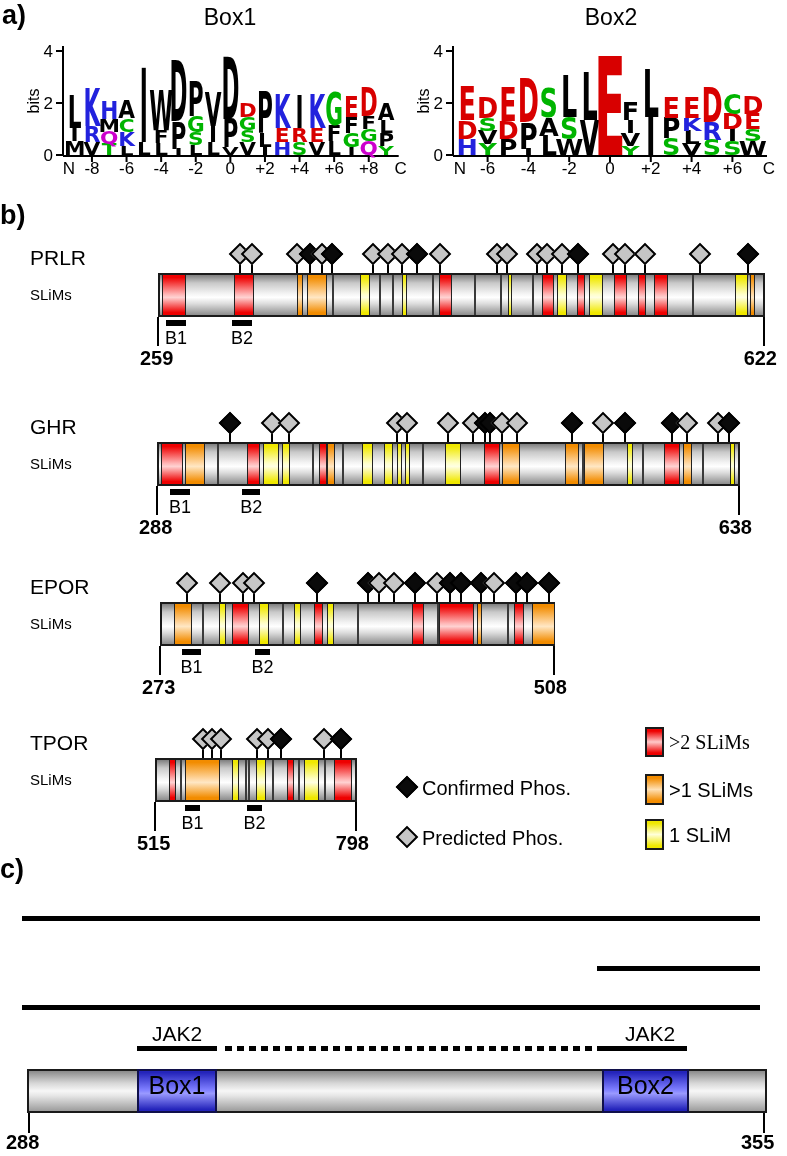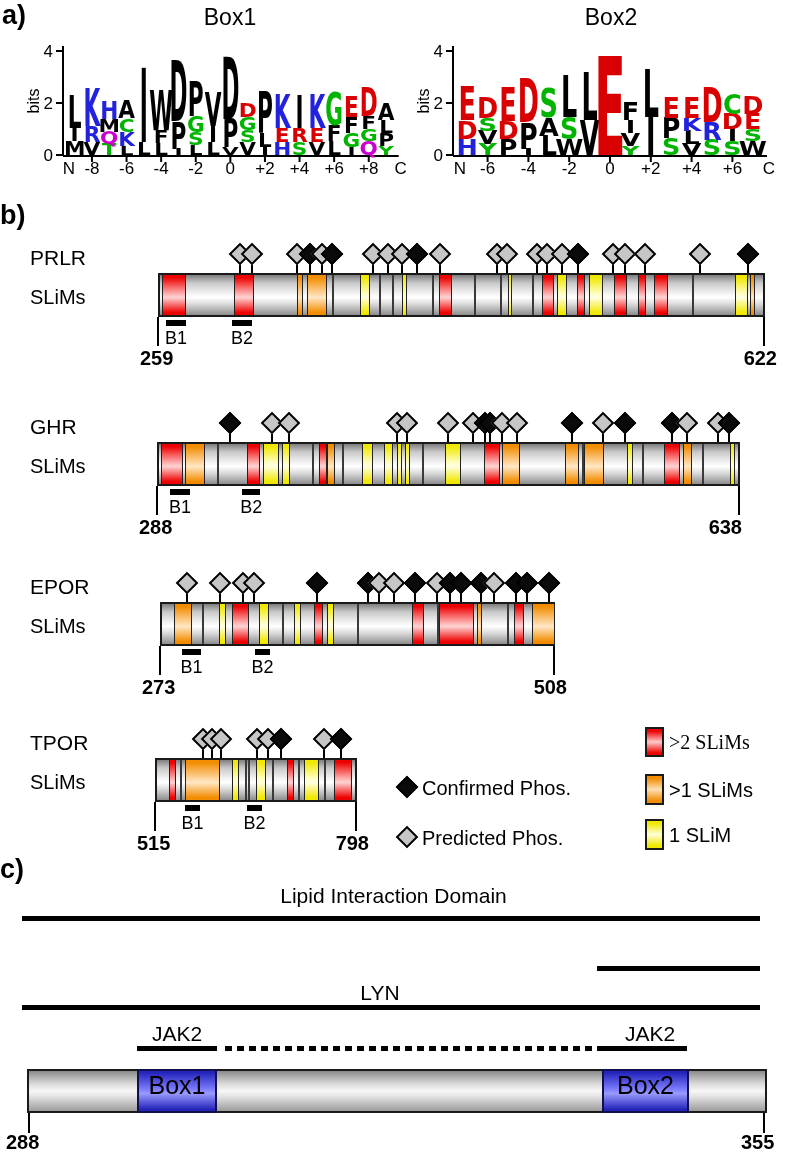--- a/index.html
+++ b/index.html
@@ -3,21 +3,21 @@
 <meta charset="utf-8">
 <style>
   html,body{margin:0;padding:0;background:#fff;}
   #fig{position:relative;width:787px;height:1156px;background:#fff;overflow:hidden;
        font-family:"Liberation Sans",sans-serif;color:#000;}
   .abs{position:absolute;}
   .panel-label{font-size:27px;font-weight:bold;}
   .logo-title{font-size:23px;transform:translateX(-50%);white-space:nowrap;}
   .bits-label{font-size:16px;transform:rotate(-90deg);transform-origin:center;}
   .rec-name{font-size:21px;}
-  .slims-label{font-size:20px;}
+  .slims-label{font-size:15px;}
   .bar{border:2px solid #1a1a1a;
        background:linear-gradient(180deg,#7f7f7f 0%,#c9c9c9 20%,#f3f3f3 46%,#ffffff 56%,#dcdcdc 72%,#8d8d8d 100%);}
   .seg{position:absolute;top:0;height:100%;border-left:1px solid #222;border-right:1px solid #222;box-sizing:border-box;}
   .seg.red{background:linear-gradient(180deg,#ee0000 6%,#ffb5b5 48%,#ffd2d2 56%,#ee0000 94%);}
   .seg.orange{background:linear-gradient(180deg,#f28c00 6%,#ffd9a6 48%,#ffe7c4 56%,#f28c00 94%);}
   .seg.yellow{background:linear-gradient(180deg,#f0e800 6%,#ffffc9 48%,#ffffe2 56%,#f0e800 94%);}
   .seg.line{background:#3a3a3a;border:none;}
   .stem{position:absolute;width:2px;background:#000;}
   .diamond{position:absolute;width:12px;height:12px;border:2px solid #000;transform:rotate(45deg);}
   .diamond.confirmed{background:#0a0a0a;}
@@ -365,21 +365,21 @@
       <div class="diamond predicted" style="left:709.8px;top:415px;"></div>
       <div class="stem" style="left:727.9px;top:428px;height:14px;"></div>
       <div class="diamond confirmed" style="left:720.9px;top:415px;"></div>
       <div class="bmark" style="left:169.8px;top:489px;width:20.4px;"></div>
       <div class="blabel" style="left:180.0px;top:497px;">B1</div>
       <div class="bmark" style="left:242.1px;top:489px;width:18.1px;"></div>
       <div class="blabel" style="left:251.2px;top:497px;">B2</div>
       <div class="connector" style="left:156px;top:486px;height:29px;"></div>
       <div class="connector" style="left:738px;top:486px;height:29px;"></div>
       <div class="endnum" style="left:139px;top:516px;">288</div>
-      <div class="endnum" style="right:45px;top:516px;text-align:right;">638</div>
+      <div class="endnum" style="right:35px;top:516px;text-align:right;">638</div>
       <div class="abs rec-name" style="left:30px;top:575px;">EPOR</div>
       <div class="abs slims-label" style="left:30px;top:615px;">SLiMs</div>
       <div class="abs bar" style="left:160px;top:602px;width:391px;height:40px;">
         <div class="seg orange" style="left: 11.8px; width: 18.2px;"></div>
         <div class="seg line" style="left: 39.9px; width: 2px;"></div>
         <div class="seg yellow" style="left: 56.9px; width: 7.1px;"></div>
         <div class="seg red" style="left: 69.9px; width: 17px;"></div>
         <div class="seg yellow" style="left: 97.2px; width: 9.9px;"></div>
         <div class="seg line" style="left: 120.1px; width: 2px;"></div>
         <div class="seg yellow" style="left: 131.9px; width: 7.1px;"></div>
@@ -486,24 +486,22 @@
   <div class="abs legend-label" style="left:422px;top:827px;">Predicted Phos.</div>
 
   <div class="abs swatch sw-red" style="left:645px;top:727px;height:26px;"></div>
   <div class="abs legend-label" style="left:669px;top:731px;font-family:Liberation Serif, serif;">&gt;2 SLiMs</div>
   <div class="abs swatch sw-orange" style="left:645px;top:774px;height:27px;"></div>
   <div class="abs legend-label" style="left:669px;top:779px;">&gt;1 SLiMs</div>
   <div class="abs swatch sw-yellow" style="left:645px;top:819px;height:27px;"></div>
   <div class="abs legend-label" style="left:669px;top:824px;">1 SLiM</div>
 
   <div class="abs panel-label" style="left:0px;top:854px;">c)</div>
-  <div class="abs c-text" style="left:0;width:787px;top:884px;text-align:center;">Lipid Interaction Domain</div>
   <div class="c-line" style="left:22px;top:916px;width:738px;"></div>
   <div class="c-line" style="left:597px;top:966px;width:163px;"></div>
-  <div class="abs c-text" style="left:0px;width:760px;top:981px;text-align:center;">LYN</div>
   <div class="c-line" style="left:22px;top:1005px;width:738px;"></div>
   <div class="abs c-text" style="left:137px;width:80px;top:1022px;text-align:center;">JAK2</div>
   <div class="abs c-text" style="left:610px;width:80px;top:1022px;text-align:center;">JAK2</div>
   <div class="c-line" style="left:137px;top:1046px;width:80px;"></div>
   <div class="c-dotted" style="left:225px;top:1046px;width:370px;"></div>
   <div class="c-line" style="left:597px;top:1046px;width:90px;"></div>
 
   <div class="c-bar" style="left:27px;top:1069px;width:736px;height:40px;">
     <div class="c-box" style="left:108px;width:76px;">Box1</div>
     <div class="c-box" style="left:573px;width:83px;">Box2</div>

